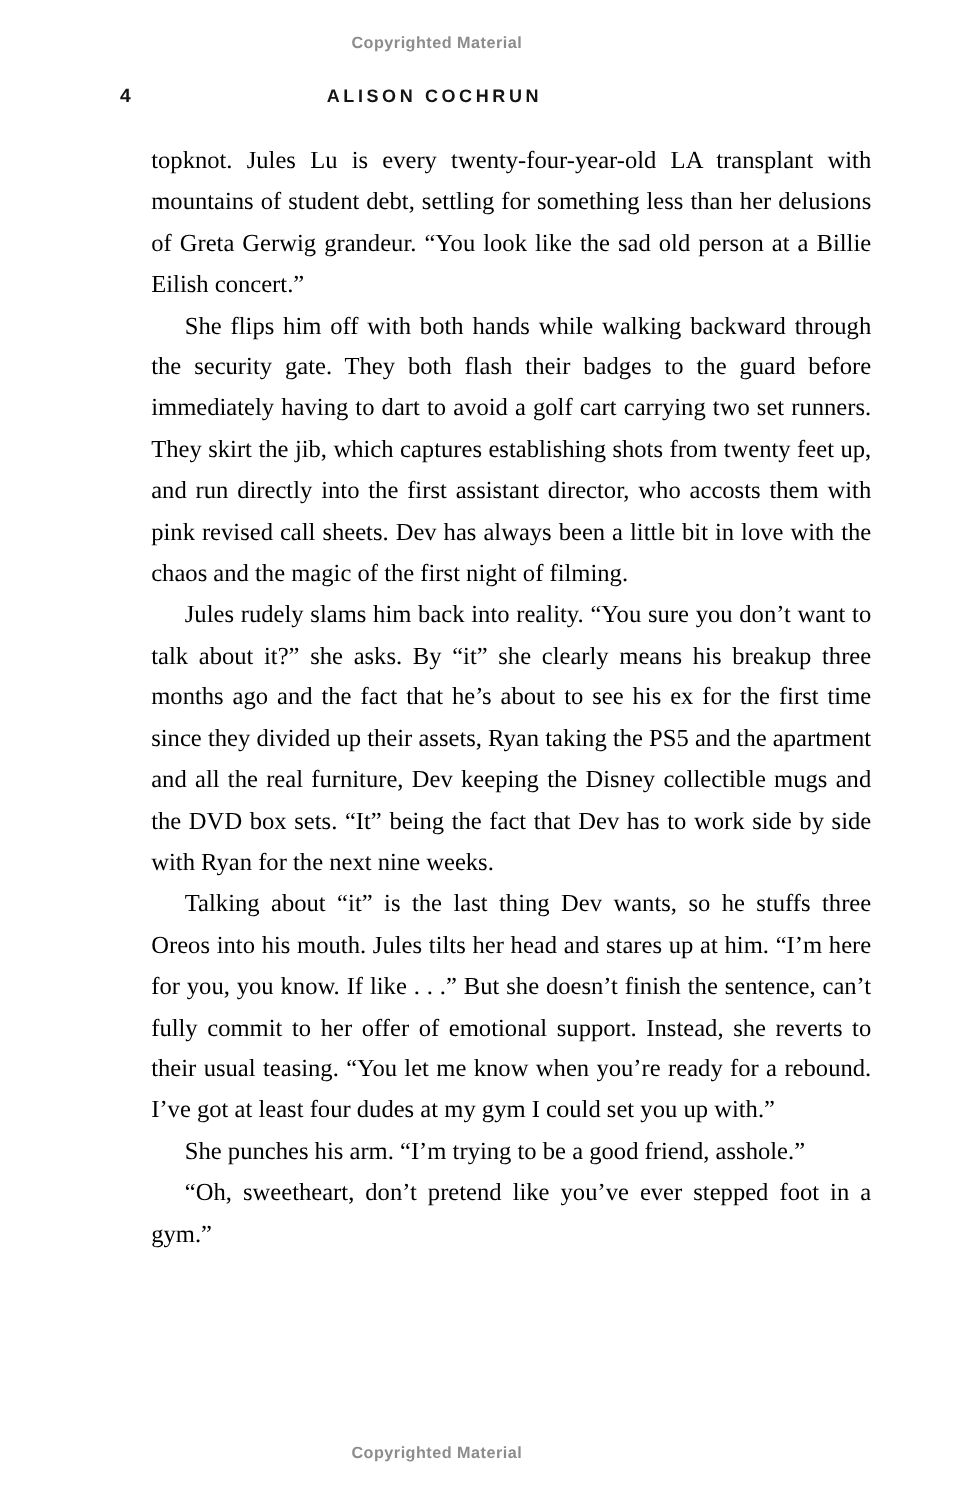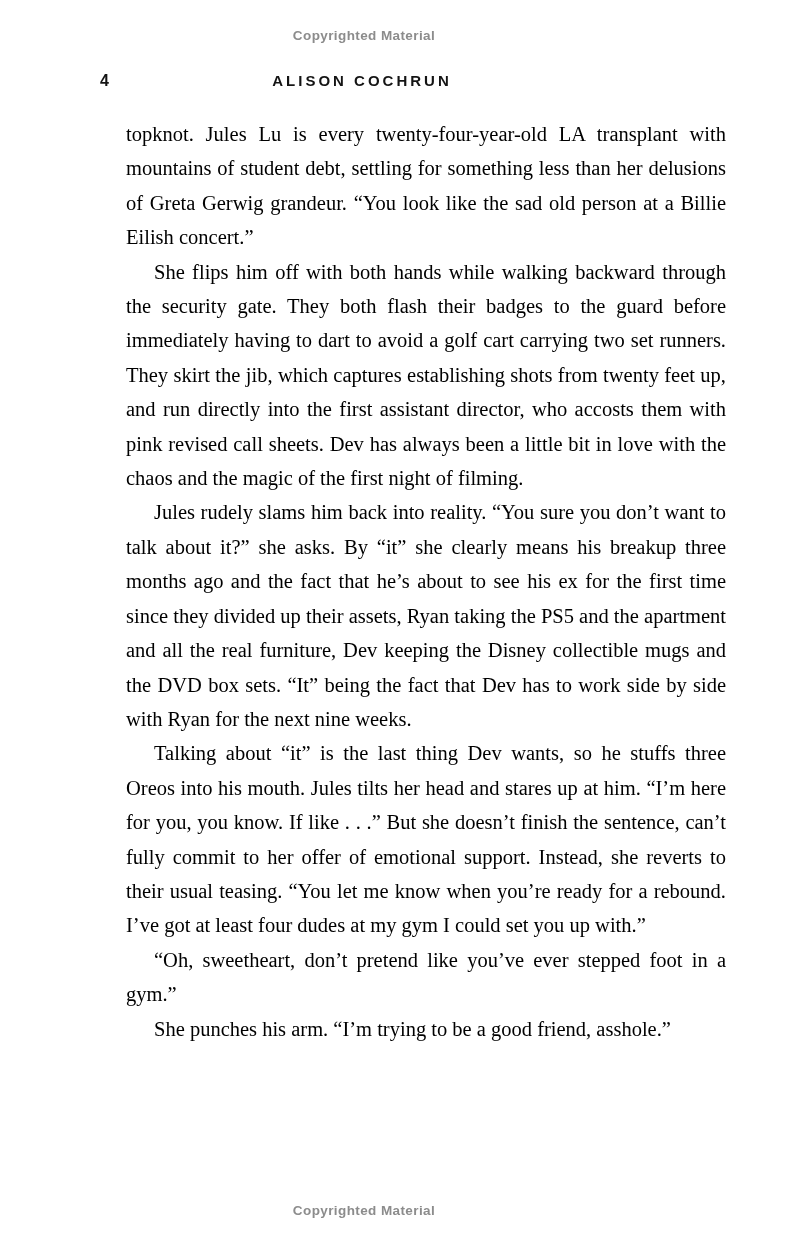--- a/index.html
+++ b/index.html
@@ -86,19 +86,19 @@
   <div class="running-head">
     <span class="page-number">4</span>
     <span class="header-title">ALISON COCHRUN</span>
   </div>
 
   <div class="body-text">
       <p class="para">topknot. Jules Lu is every twenty-four-year-old LA transplant with mountains of student debt, settling for something less than her delusions of Greta Gerwig grandeur. “You look like the sad old person at a Billie Eilish concert.”</p>
       <p class="para indent">She flips him off with both hands while walking backward through the security gate. They both flash their badges to the guard before immediately having to dart to avoid a golf cart carrying two set runners. They skirt the jib, which captures establishing shots from twenty feet up, and run directly into the first assistant director, who accosts them with pink revised call sheets. Dev has always been a little bit in love with the chaos and the magic of the first night of filming.</p>
       <p class="para indent">Jules rudely slams him back into reality. “You sure you don’t want to talk about it?” she asks. By “it” she clearly means his breakup three months ago and the fact that he’s about to see his ex for the first time since they divided up their assets, Ryan taking the PS5 and the apartment and all the real furniture, Dev keeping the Disney collectible mugs and the DVD box sets. “It” being the fact that Dev has to work side by side with Ryan for the next nine weeks.</p>
       <p class="para indent">Talking about “it” is the last thing Dev wants, so he stuffs three Oreos into his mouth. Jules tilts her head and stares up at him. “I’m here for you, you know. If like . . .” But she doesn’t finish the sentence, can’t fully commit to her offer of emotional support. Instead, she reverts to their usual teasing. “You let me know when you’re ready for a rebound. I’ve got at least four dudes at my gym I could set you up with.”</p>
+      <p class="para indent">She punches his arm. “I’m trying to be a good friend, asshole.”</p>
       <p class="para indent">“Oh, sweetheart, don’t pretend like you’ve ever stepped foot in a gym.”</p>
-      <p class="para indent">She punches his arm. “I’m trying to be a good friend, asshole.”</p>
     </div>
 
   <div class="copyright-notice bottom">Copyrighted Material</div>
 
 </div>
 
 </body></html>

